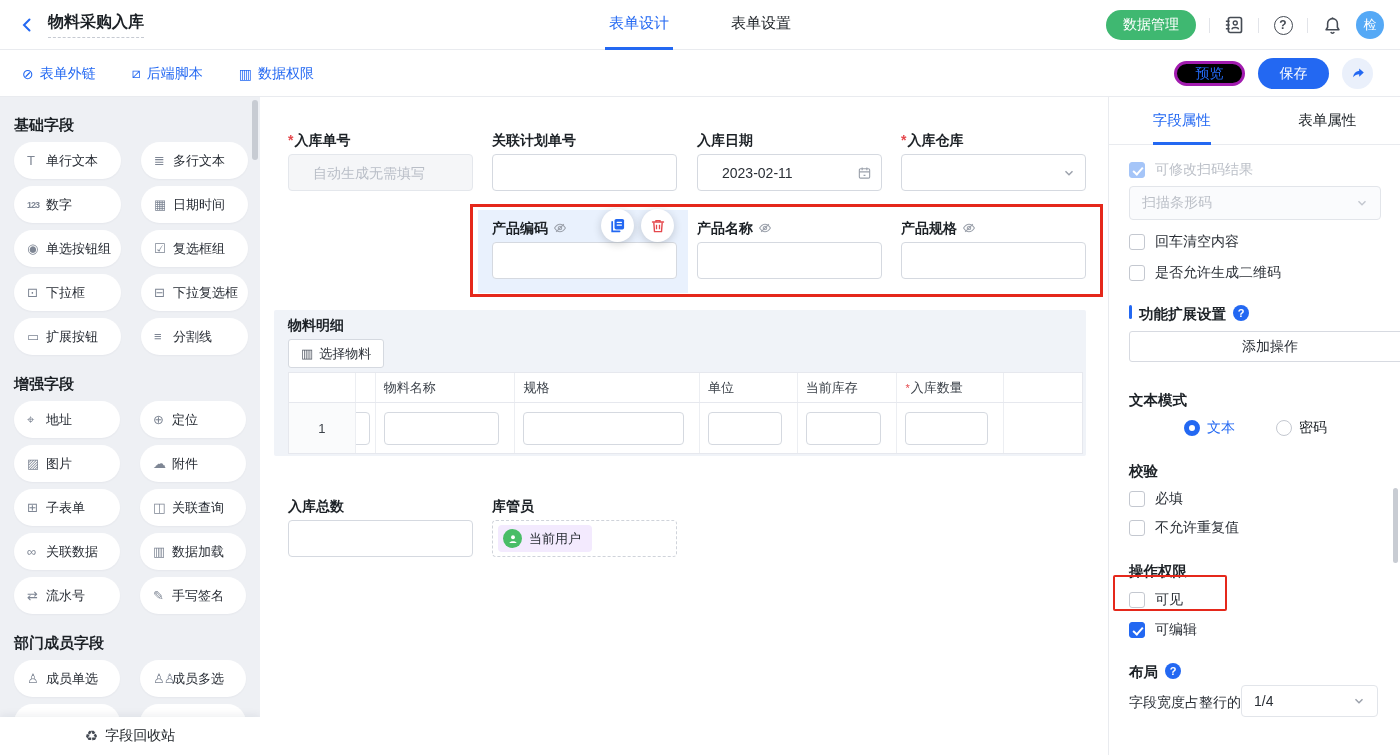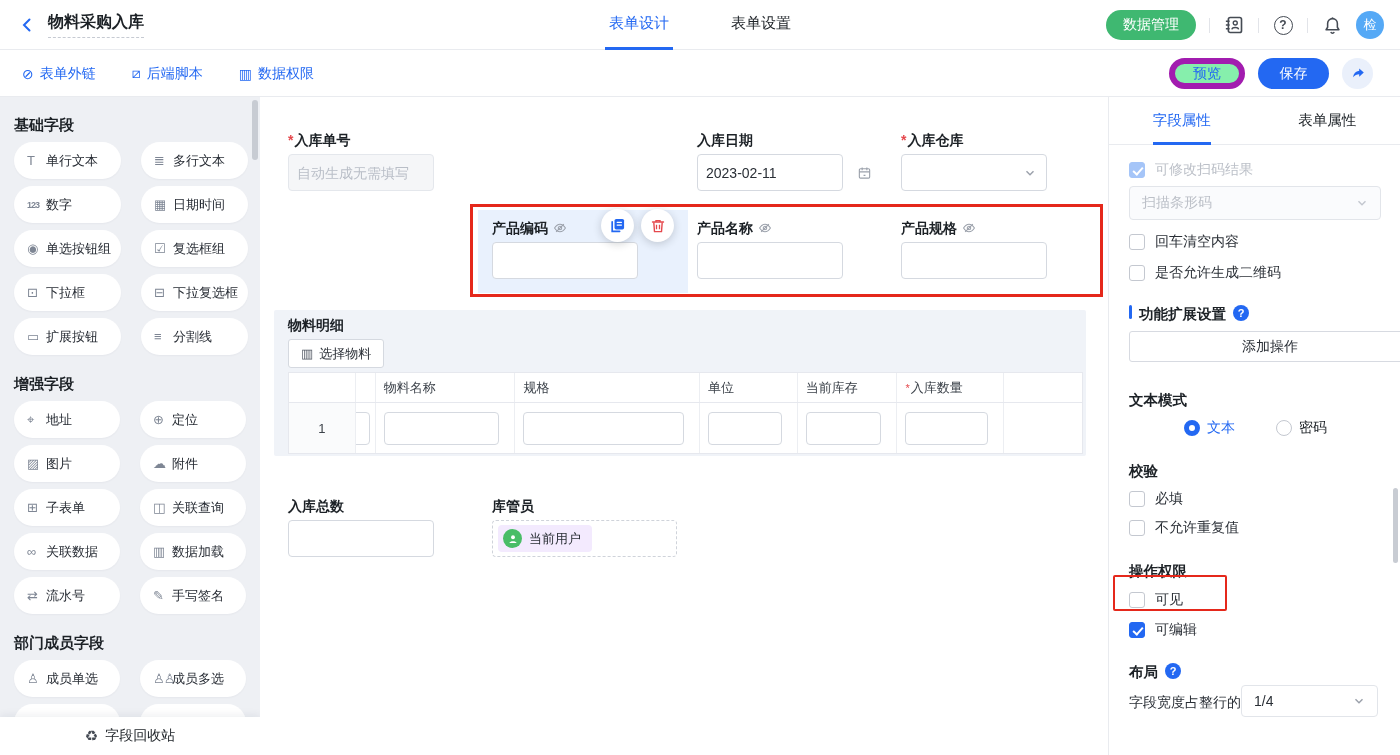--- a/index.html
+++ b/index.html
@@ -20,21 +20,21 @@
   .top-ic { width:22px; height:22px; display:flex; align-items:center; justify-content:center; cursor:pointer; }
   .help-round { width:19px; height:19px; border:1.5px solid #454b54; border-radius:50%; display:flex; align-items:center; justify-content:center; font-size:12px; color:#454b54; font-weight:700; }
   .avatar { width:28px; height:28px; border-radius:50%; background:#55a9f6; color:#fff; font-size:13px; display:flex; align-items:center; justify-content:center; margin-left:13px; cursor:pointer; }
 
   
   .subbar { position:absolute; left:0; top:50px; width:1400px; height:47px; background:#fff; border-bottom:1px solid #e9ebef; z-index:19; }
   .subbar-links { position:absolute; left:22px; top:0; height:47px; display:flex; gap:36px; align-items:center; }
   .sub-link { display:flex; align-items:center; gap:6px; color:#2368f2; font-size:14px; cursor:pointer; }
   .sub-link .glyph { font-size:14px; }
   .subbar-actions { position:absolute; right:27px; top:0; height:47px; display:flex; gap:13px; align-items:center; }
-  .btn-outline { height:31px; min-width:71px; padding:0 18px; border-radius:16px; border:6px solid #a21caf; color:#2368f2; background:#86efac; font-size:14px; cursor:pointer; }
+  .btn-outline { height:25px; min-width:71px; padding:0 18px; border-radius:16px; border:3px solid #a21caf; color:#2368f2; background:#000000; font-size:14px; cursor:pointer; }
   .btn-solid { height:31px; min-width:71px; padding:0 18px; border-radius:16px; border:none; color:#fff; background:#2368f2; font-size:14px; cursor:pointer; }
   .btn-share { width:31px; height:31px; border-radius:50%; background:#eaf0fb; border:none; display:flex; align-items:center; justify-content:center; cursor:pointer; }
 
   
   .sidebar { position:absolute; left:0; top:97px; width:260px; height:658px; background:#eef0f4; padding:18px 14px 0 14px; overflow:hidden; }
   .side-title { font-size:15px; font-weight:700; margin-bottom:7px; line-height:20px; }
   .side-grid { display:grid; grid-template-columns:1fr 1fr; column-gap:20px; row-gap:7px; margin-bottom:19px; }
   .side-btn { height:37px; background:#fff; border-radius:19px; display:flex; align-items:center; padding:0 10px 0 13px; font-size:13px; cursor:pointer; box-shadow:0 1px 2px rgba(20,30,50,.04); }
   .side-ic { color:#7e8694; font-size:13px; width:19px; flex:none; letter-spacing:-1px; }
   .side-lb { color:#262b33; white-space:nowrap; }
@@ -42,21 +42,21 @@
   .stub-row { display:grid; grid-template-columns:1fr 1fr; column-gap:20px; }
   .stub { height:37px; background:#fff; border-radius:19px; }
   .recycle-bar { position:absolute; left:0; bottom:0; width:260px; height:38px; background:#fff; box-shadow:0 -2px 8px rgba(20,30,50,.07); display:flex; align-items:center; justify-content:center; gap:7px; font-size:14px; cursor:pointer; }
   .recycle-bar .glyph { font-size:15px; color:#454b54; }
 
   
   .canvas { position:absolute; left:260px; top:97px; width:848px; height:658px; background:#fff; }
   .fld { position:absolute; width:185px; }
   .fld-label { font-size:14px; font-weight:700; line-height:16px; margin-bottom:6px; display:flex; align-items:center; gap:5px; white-space:nowrap; }
   .req { color:#e5484d; margin-right:1px; }
-  .inp, .inp-dis, .sel-box { width:146px; height:37px; border:1px solid #d5d9e0; border-radius:4px; background:#fff; font-size:14px; padding:0 8px; color:#2a2f36; font-family:inherit; position:relative; }
+  .inp, .inp-dis, .sel-box { width:185px; height:37px; border:1px solid #d5d9e0; border-radius:4px; background:#fff; font-size:14px; padding:0 24px; color:#2a2f36; font-family:inherit; position:relative; }
   .inp::placeholder, .inp-dis::placeholder { color:#b9bec7; }
   .inp-dis { background:#f5f6f8; border-color:#e4e7ec; }
   .box-wrap { position:relative; width:185px; }
   .box-ic { position:absolute; right:10px; top:50%; transform:translateY(-50%); pointer-events:none; display:flex; }
   .sel-box { display:flex; align-items:center; cursor:pointer; }
   .sel-field-bg { position:absolute; left:218px; top:113px; width:210px; height:83px; background:#e9f1fd; }
   .act-circle { position:absolute; width:33px; height:33px; border-radius:50%; background:#fff; box-shadow:0 2px 8px rgba(31,35,41,.2); display:flex; align-items:center; justify-content:center; cursor:pointer; border:none; }
   .annot { position:absolute; border:3px solid #e5281b; pointer-events:none; z-index:9; }
 
   .subform { position:absolute; left:14px; top:213px; width:812px; height:146px; background:#f0f3f8; border-radius:2px; }
@@ -288,20 +288,24 @@
 <main class="canvas">
 
   <div class="sel-field-bg"></div>
 
   <div class="fld" style="left:28px;top:35px;">
     <div class="fld-label">
         <span><span class="req">*</span><span>入库单号</span></span>
       </div>
     <input class="inp-dis" disabled="" placeholder="自动生成无需填写" style="">
   </div>
+  <div class="fld" style="left:232px;top:35px;">
+    <div class="fld-label">关联计划单号</div>
+    <input class="inp" style="">
+  </div>
   <div class="fld" style="left:437px;top:35px;">
     <div class="fld-label">入库日期</div>
     <div class="box-wrap">
       <input class="inp" value="2023-02-11" style="">
       <span class="box-ic">
         <svg width="15" height="15" viewBox="0 0 16 16">
             <rect x="2.5" y="3.5" width="11" height="10" rx="1.2" fill="none" stroke="#9ba1ab" stroke-width="1.2"></rect>
             <path d="M2.5 6.8h11" stroke="#9ba1ab" stroke-width="1.2"></path>
             <path d="M5.5 2v3M10.5 2v3" stroke="#9ba1ab" stroke-width="1.2"></path>
             <path d="M7 10.5h2" stroke="#9ba1ab" stroke-width="1.2"></path>

